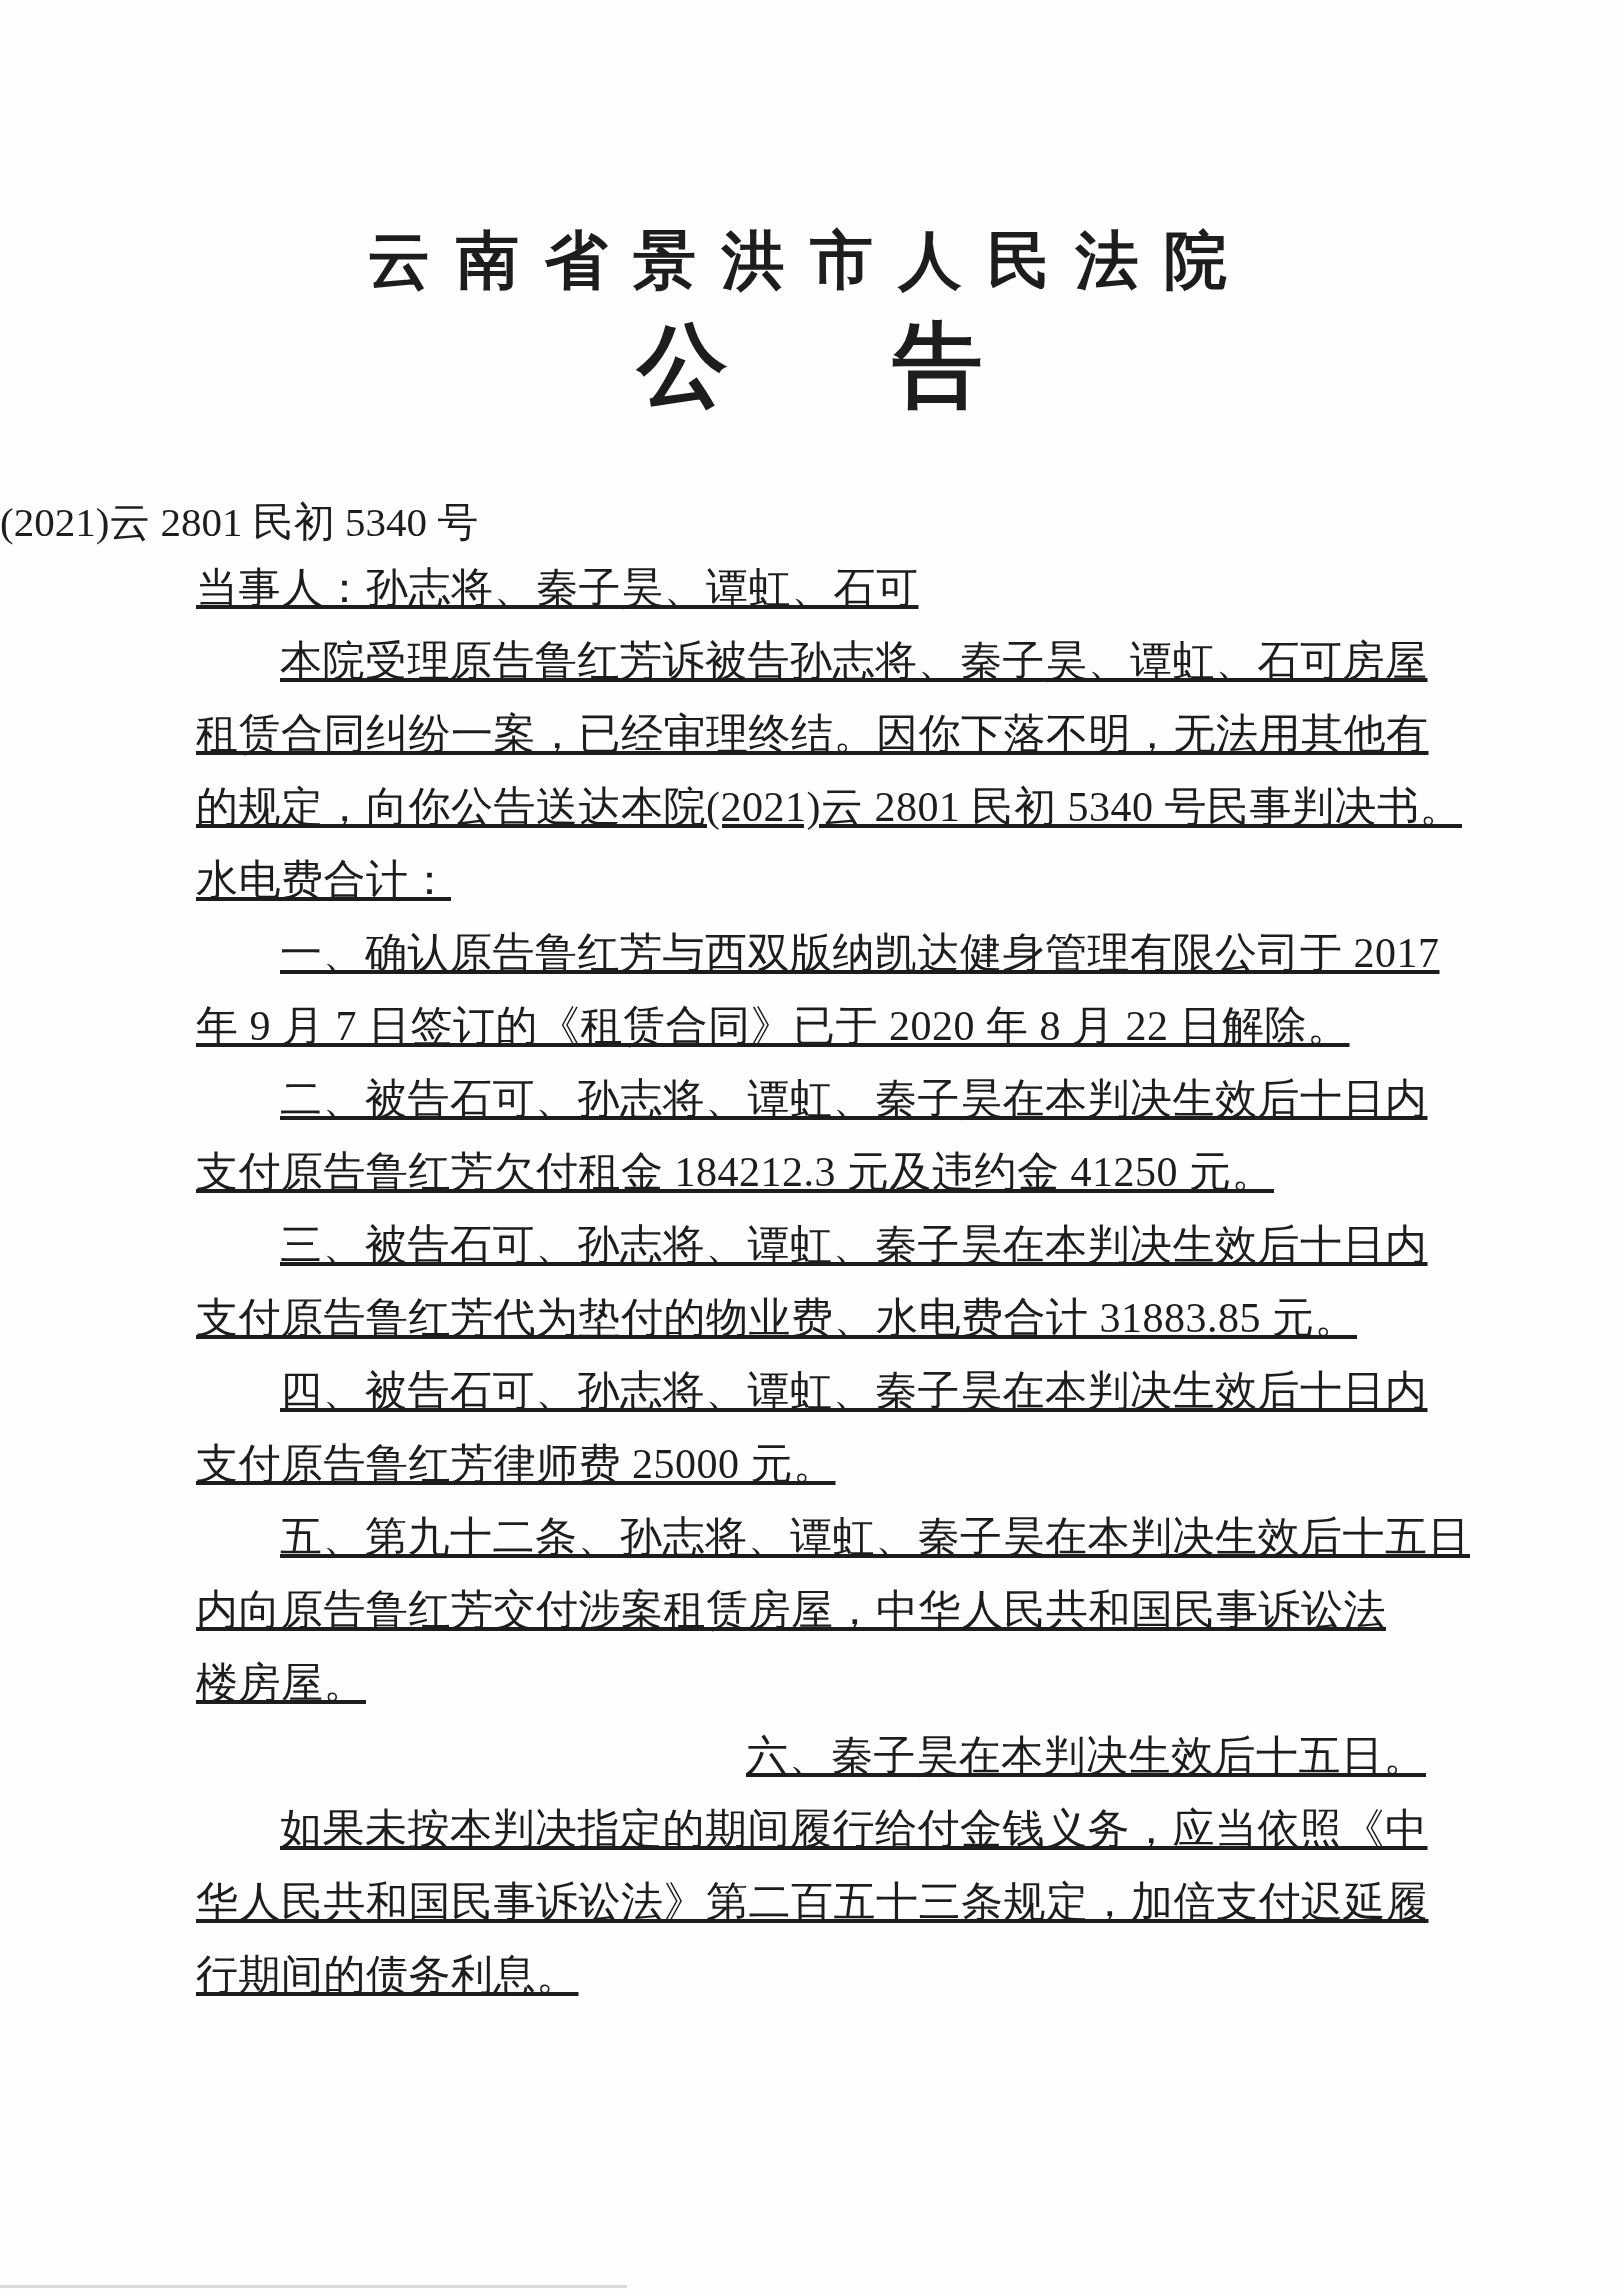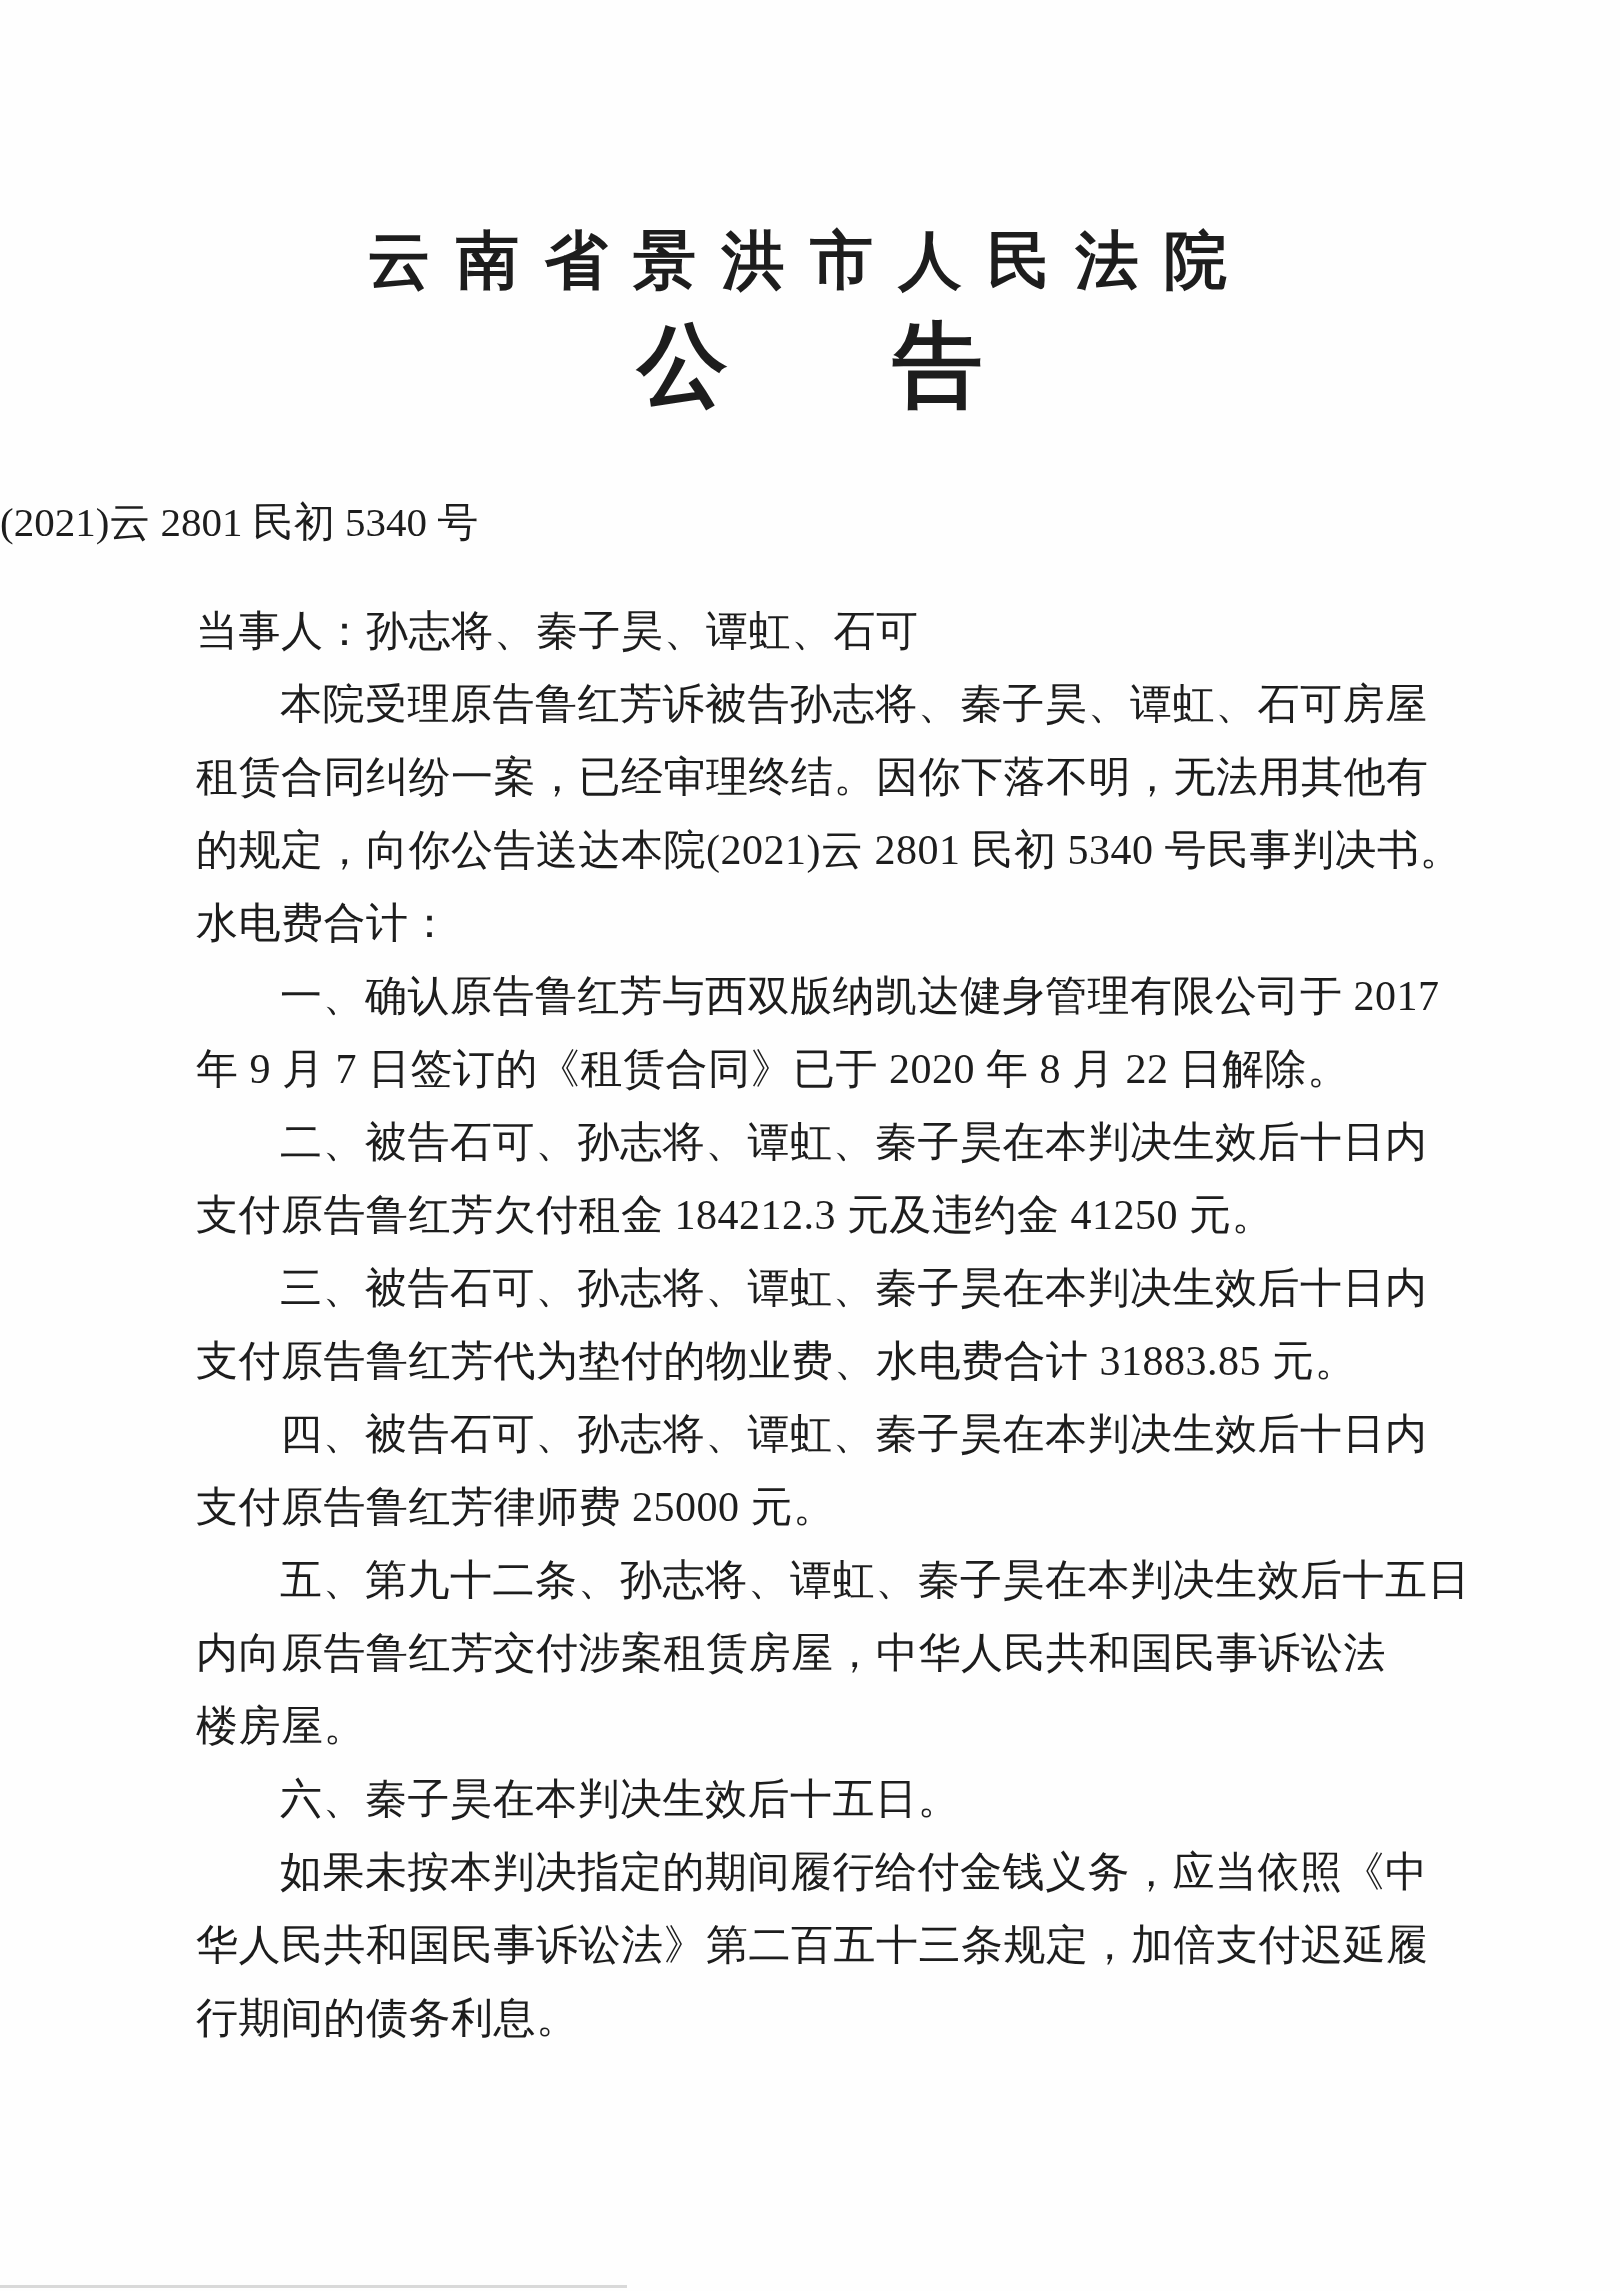--- a/index.html
+++ b/index.html
@@ -46,33 +46,35 @@
     left: 0;
     width: 100%;
     padding-right: 204px;
     box-sizing: border-box;
     text-align: left;
     font-size: 41px;
     white-space: nowrap;
   }
   .body-block {
     position: absolute;
-    top: 595px;
+    top: 552px;
     left: 196px;
     width: 1230px;
+    text-decoration: underline;
   }
   .body-line {
     font-size: 42px;
     line-height: 73px;
     height: 73px;
     white-space: nowrap;
     letter-spacing: 0.5px;
   }
   .body-line.indent {
     padding-left: 84px;
+    text-align: right;
   }
   .scan-artifact-line {
     position: absolute;
     left: 0;
     bottom: 3.9px;
     width: 627px;
     height: 2.9px;
     background: #cfcfcf;
     opacity: 0.8;
   }

